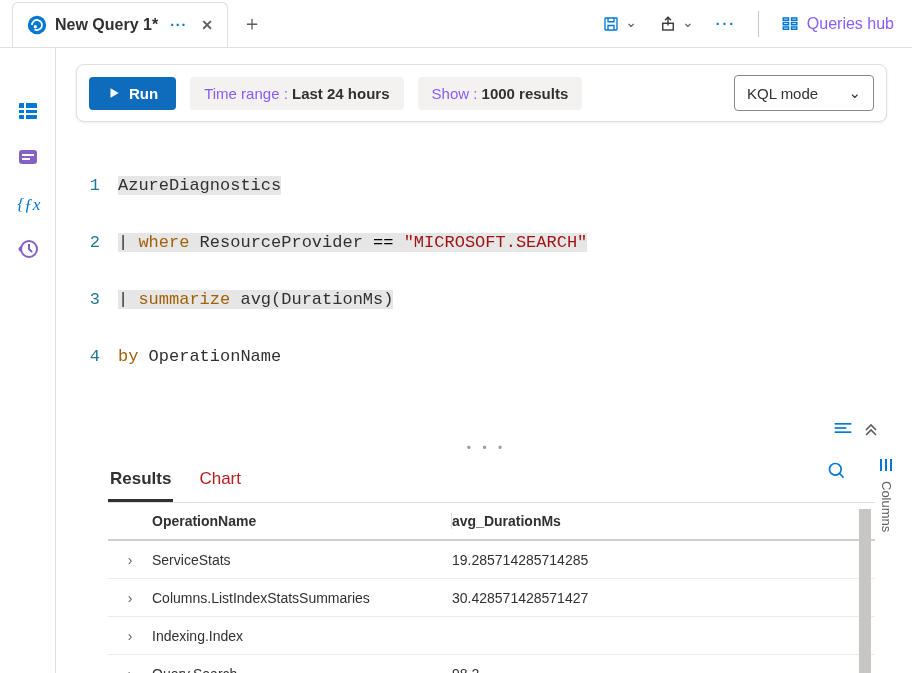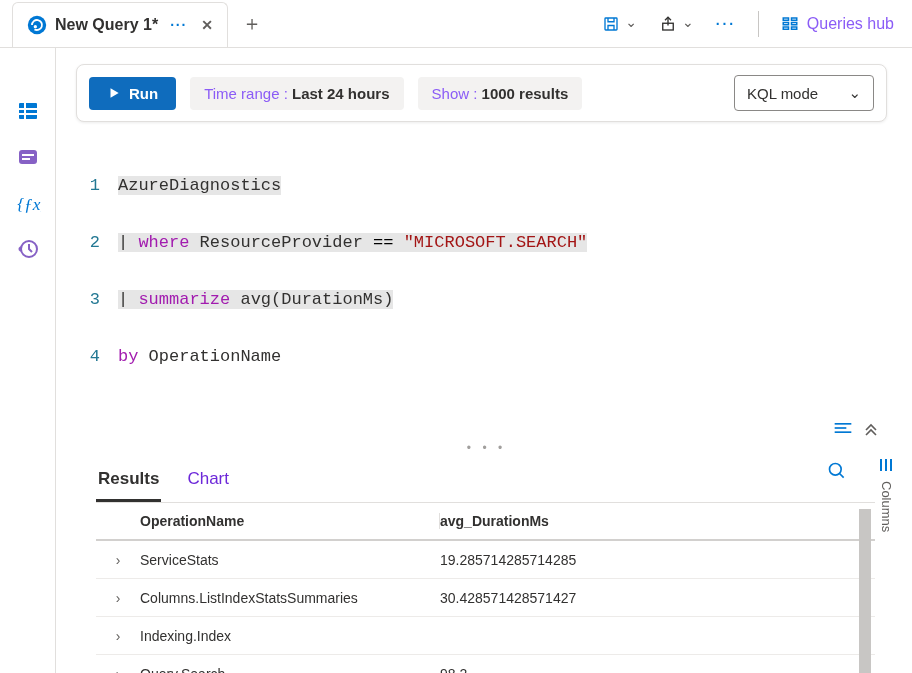--- a/index.html
+++ b/index.html
@@ -142,21 +142,21 @@
     font-family: Consolas, "Courier New", monospace;
     font-size: 17px;
     white-space: pre;
     background: #fff;
     position: relative;
   }
   .editor-line { display: flex; }
   .lineno { width: 42px; text-align: right; padding-right: 18px; color: #237893; }
   .code { flex: 1; }
   .code .hl { background: #e6e6e6; }
-  .kw { color: #a21caf; }
+  .kw { color: #a16207; }
   .str { color: #a31515; }
   .op { color: #000; }
 
   .editor-actions {
     display: flex;
     justify-content: flex-end;
     gap: 10px;
     padding-right: 18px;
     margin-top: 4px;
     color: #0078d4;
@@ -177,29 +177,30 @@
     display: flex;
     min-height: 0;
     position: relative;
     padding-left: 20px;
   }
   .results {
     flex: 1;
     display: flex;
     flex-direction: column;
     min-width: 0;
+    margin-left: 12px;
   }
   .result-tabs {
     display: flex;
     gap: 24px;
     padding: 6px 0 0 0;
     font-size: 17px;
     position: relative;
   }
-  .result-tab { padding: 6px 2px 10px 2px; cursor: pointer; color: #6d28d9; }
+  .result-tab { padding: 6px 2px 10px 2px; cursor: pointer; color: #b91c1c; }
   .result-tab.active { color: #323130; font-weight: 600; border-bottom: 3px solid #323130; }
   .result-search { position: absolute; right: 28px; top: 4px; color: #0078d4; cursor: pointer; }
   .tabs-line { height: 1px; background: #e1dfdd; }
 
   .table {
     flex: 1;
     overflow: auto;
   }
   .thead, .trow {
     display: flex;

